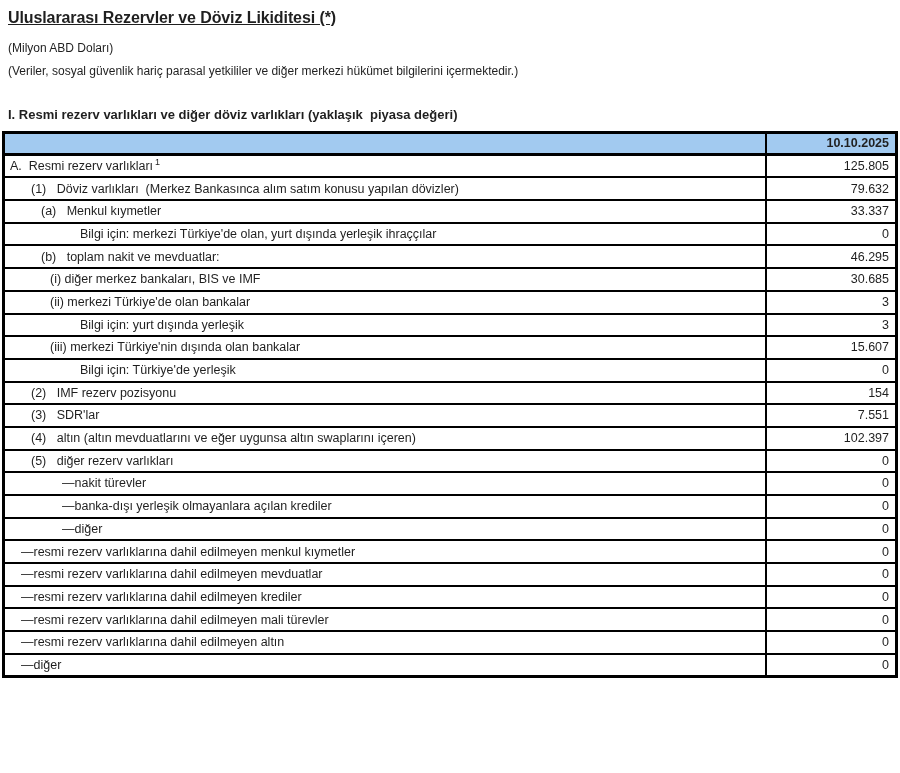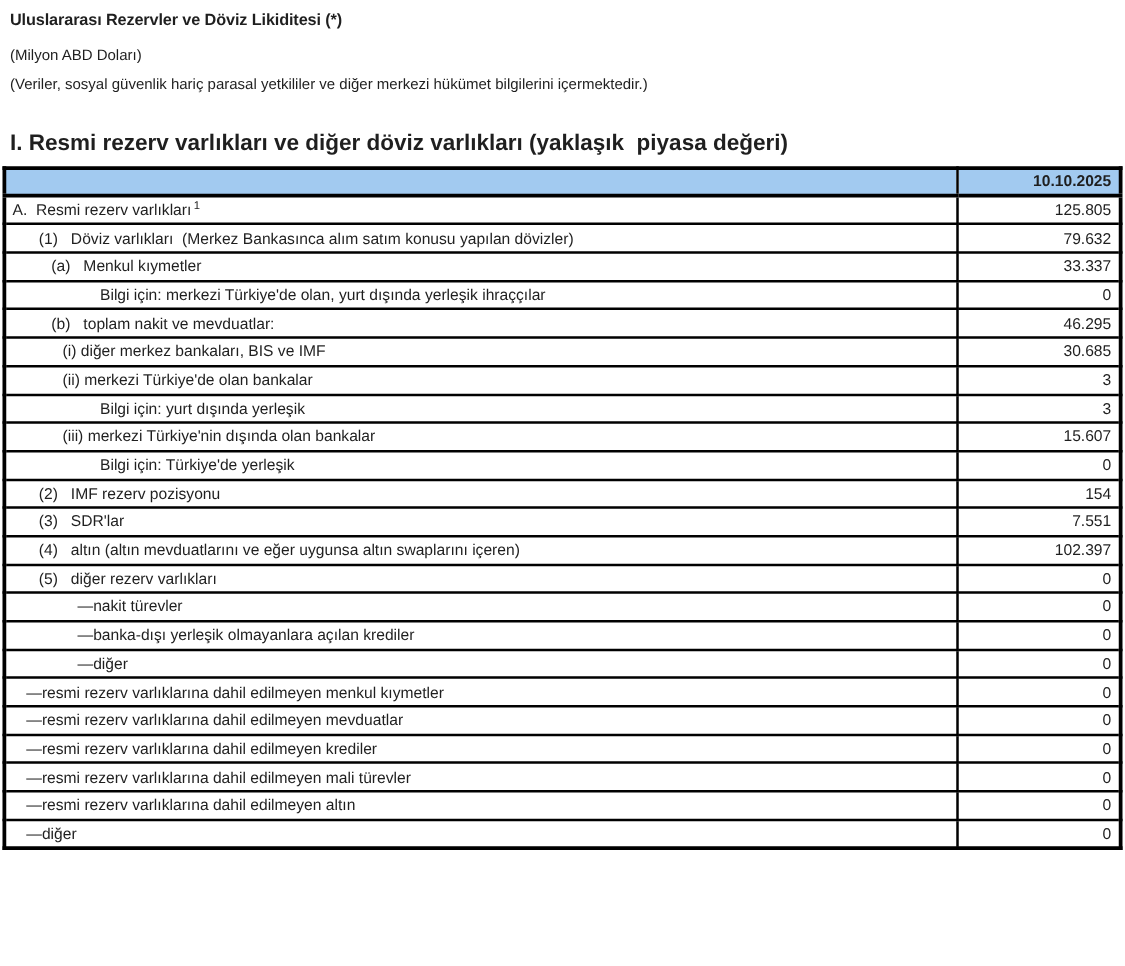--- a/index.html
+++ b/index.html
@@ -7,36 +7,37 @@
     margin: 0; padding: 0;
     width: 900px; height: 773px;
     background: #ffffff;
     font-family: "Liberation Sans", sans-serif;
     color: var(--text, #1f1f1f);
     overflow: hidden;
   }
   .page { padding-top: 8px; }
 
   .page-title {
-    font-size: 13px;
+    font-size: 16px;
     font-weight: bold;
     margin: 0 0 0 8px;
     line-height: 1.25;
     letter-spacing: -0.1px;
     white-space: pre-wrap;
+    text-decoration: underline;
   }
   .note {
     font-size: 12px;
     margin: 14px 0 0 8px;
     line-height: 1.15;
     white-space: pre-wrap;
   }
   .note + .note { margin-top: 9px; }
   .section-title {
-    font-size: 18px;
+    font-size: 13px;
     font-weight: bold;
     margin: 29px 0 8px 8px;
     line-height: 1.15;
     white-space: pre-wrap;
   }
 
   table.reserves {
     border-collapse: collapse;
     table-layout: fixed;
     width: 896px;

